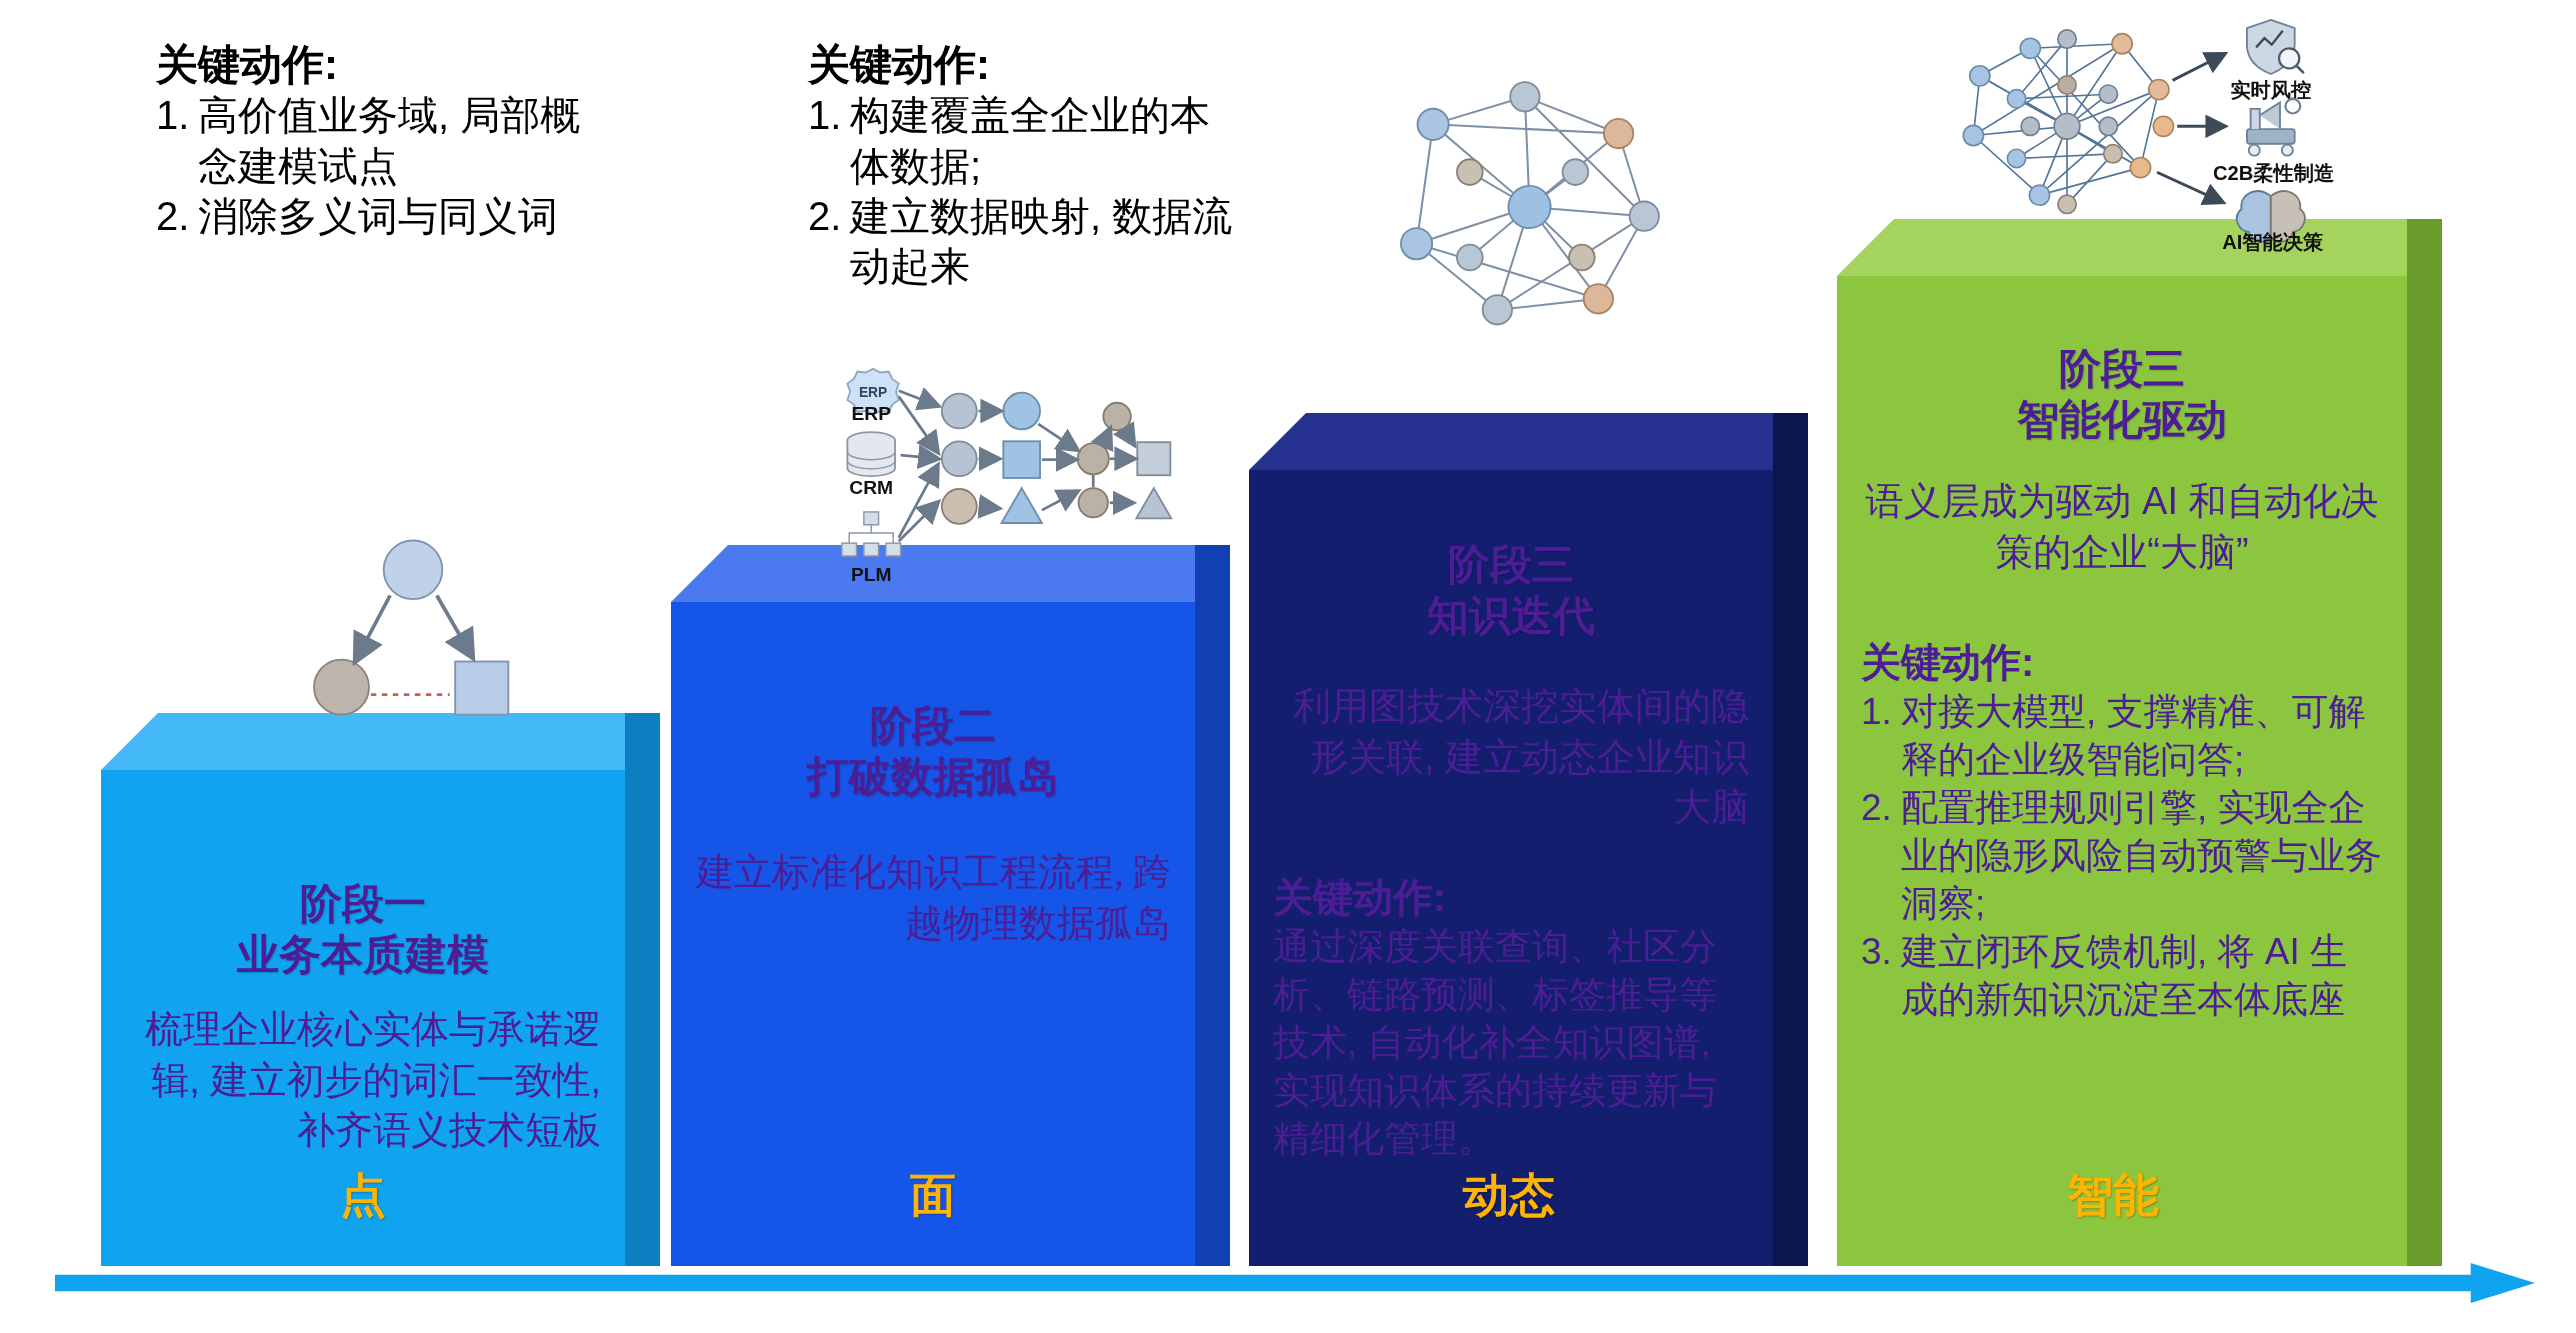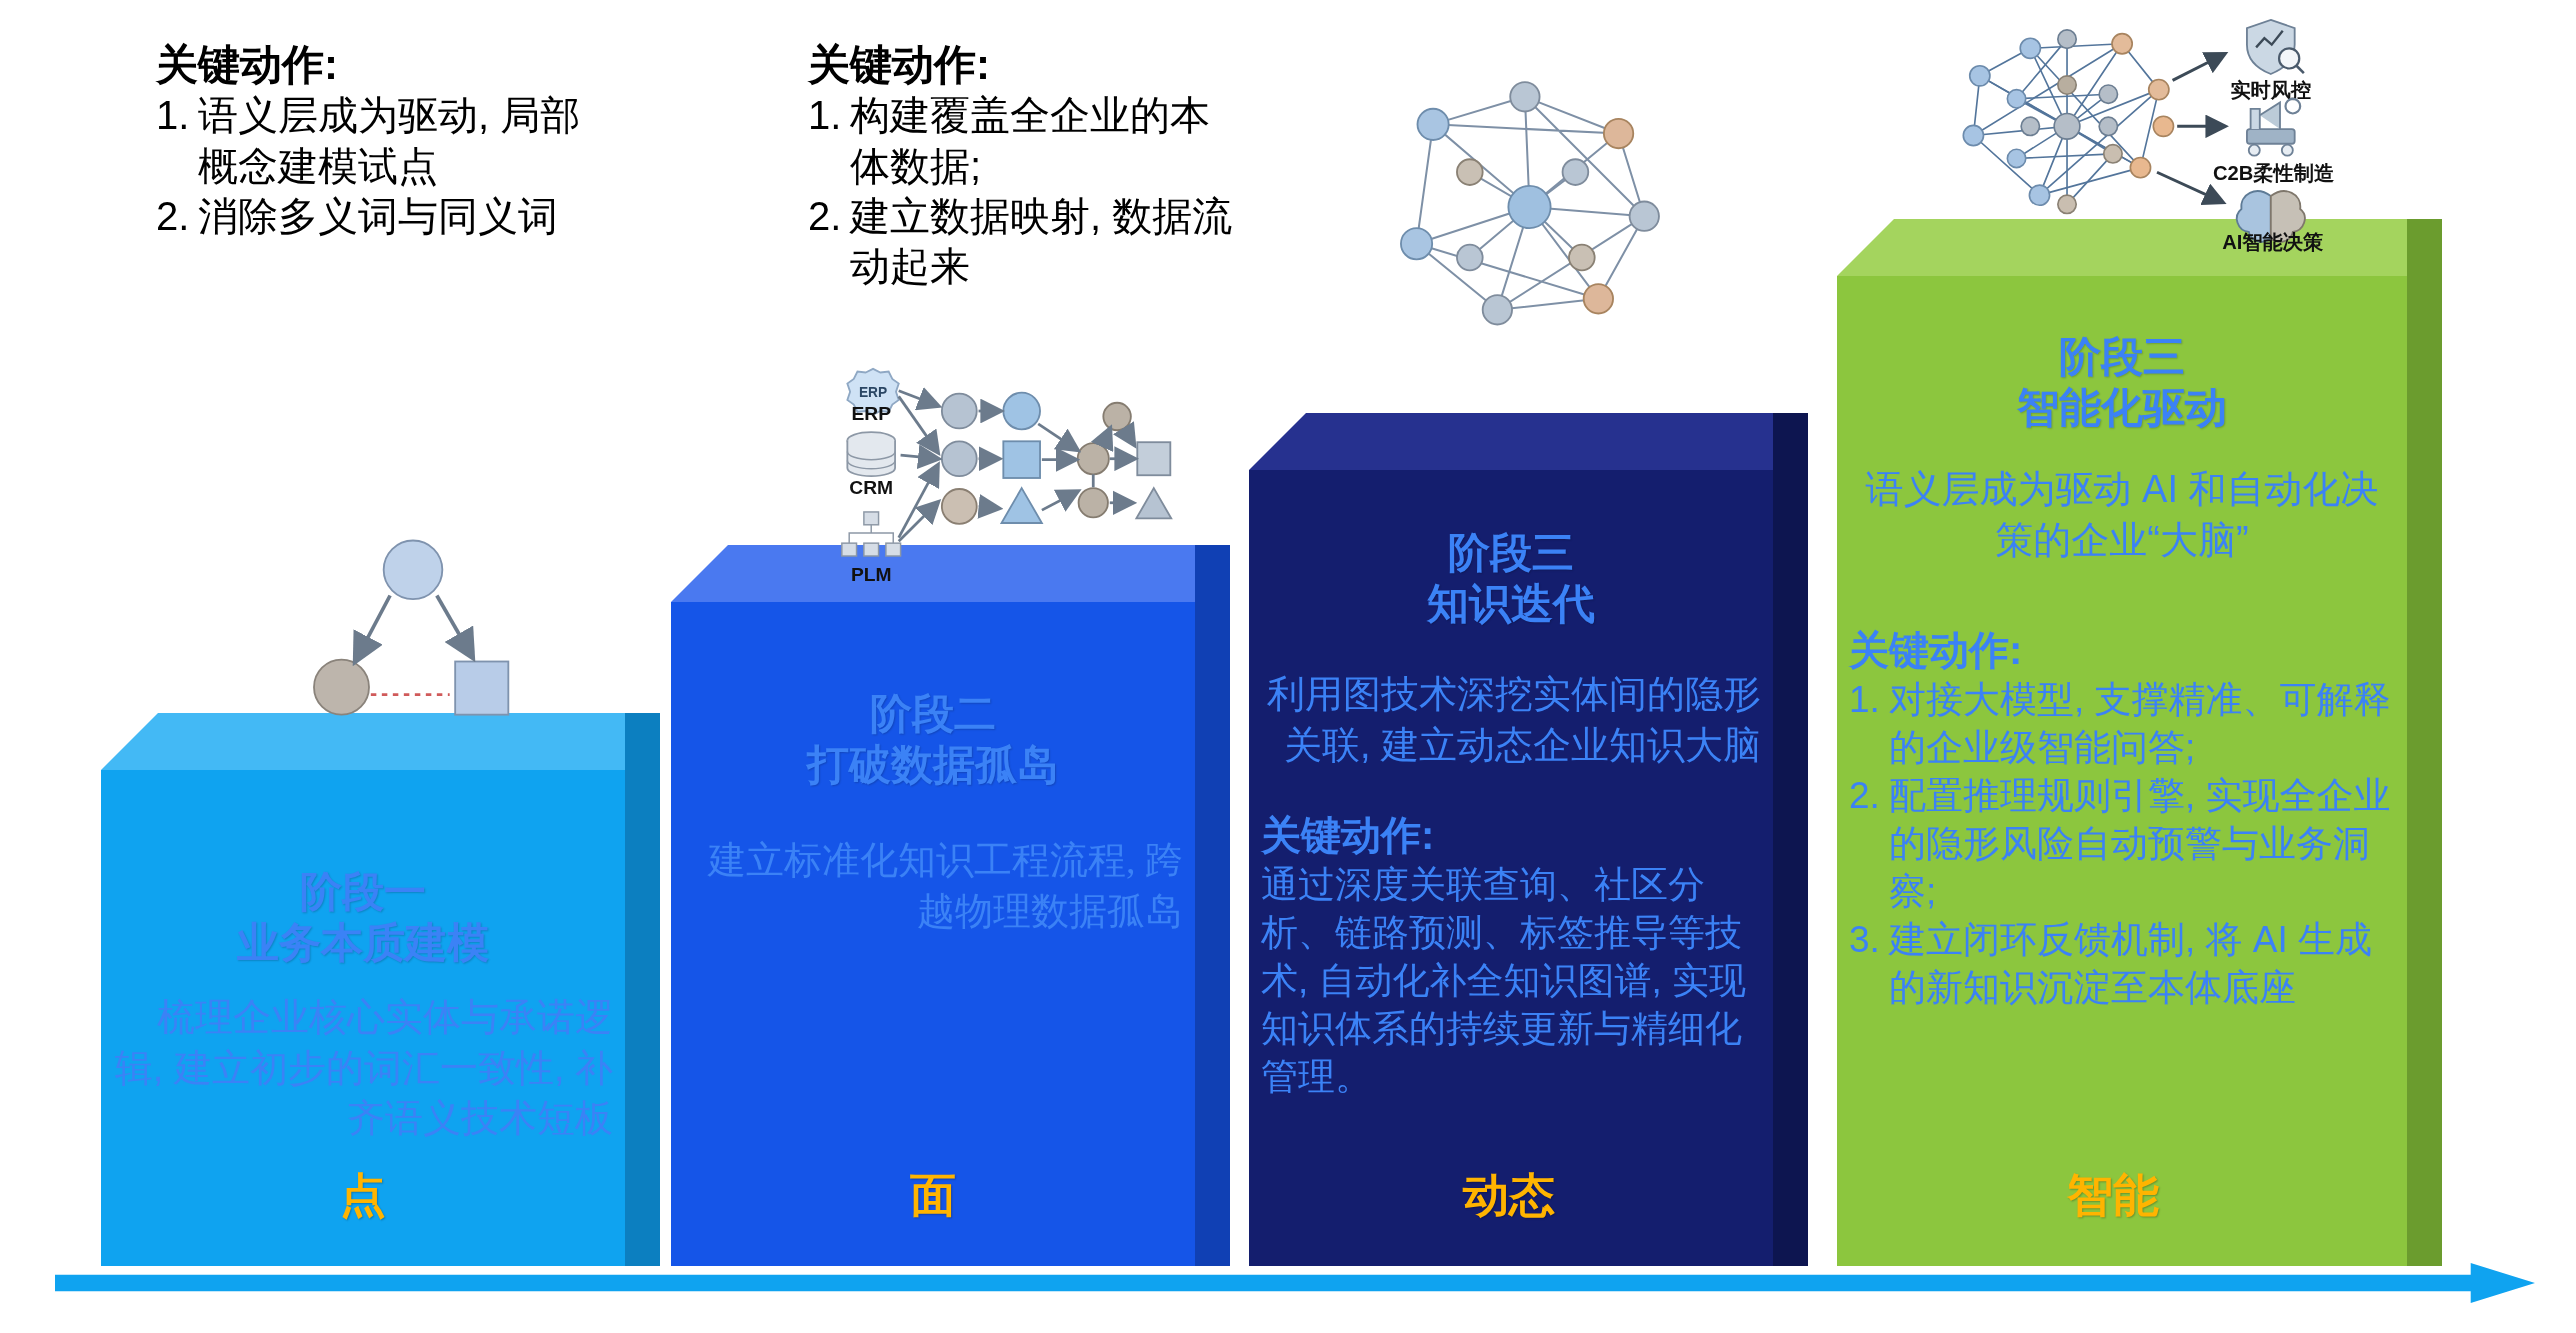--- a/index.html
+++ b/index.html
@@ -12,22 +12,22 @@
   
   .bar{position:absolute;}
   .bar .front{position:absolute;left:0;top:0;width:100%;height:100%;}
   .bar .side{position:absolute;top:0;right:-35px;width:35px;height:100%;
              clip-path:polygon(0 0,100% -55px,100% 100%,0 100%);}
   .bar .top{position:absolute;left:0;top:-57px;width:100%;height:57px;
             clip-path:polygon(57px 0,100% 0,100% 100%,0 100%);}
   .bar .topside{position:absolute;right:-35px;top:-57px;width:35px;height:57px;
             clip-path:polygon(0 0,100% 0,100% 100%,0 100%);}
 
-  .bar-content{position:absolute;left:0;top:4px;width:100%;height:100%;
-               box-sizing:border-box;padding:0 12px;color:#3b82f6;z-index:5;}
+  .bar-content{position:absolute;left:0;top:16px;width:100%;height:100%;
+               box-sizing:border-box;padding:0 24px;color:#4c1d95;z-index:5;}
 
   .stage-title{text-align:center;font-weight:bold;line-height:1.22;
                text-shadow:0.9px 0.9px 1.8px rgba(0,0,0,.18);}
   .stage-desc{line-height:1.32;text-align:right;}
   .stage-keyhead{font-weight:bold;line-height:1.3;}
   .stage-list{margin:0;padding:0;list-style:none;line-height:1.3;}
   .stage-list li{display:flex;align-items:flex-start;}
   .stage-list li .num{flex:0 0 auto;width:40px;}
   .stage-list li .txt{flex:1 1 auto;}
 
@@ -51,21 +51,21 @@
   .deco svg{display:block;}
 </style>
 </head>
 <body>
 
 <div class="note" style="left:156px;top:39px;width:432px;">
   <div class="note-head">关键动作:</div>
   <ol>
     <li>
       <span class="num">1.</span>
-      <span class="txt">语义层成为驱动, 局部概念建模试点</span>
+      <span class="txt">高价值业务域, 局部概念建模试点</span>
     </li>
     <li>
       <span class="num">2.</span>
       <span class="txt">消除多义词与同义词</span>
     </li>
   </ol>
 </div>
 
 <div class="note" style="left:808px;top:39px;width:441px;">
   <div class="note-head">关键动作:</div>

